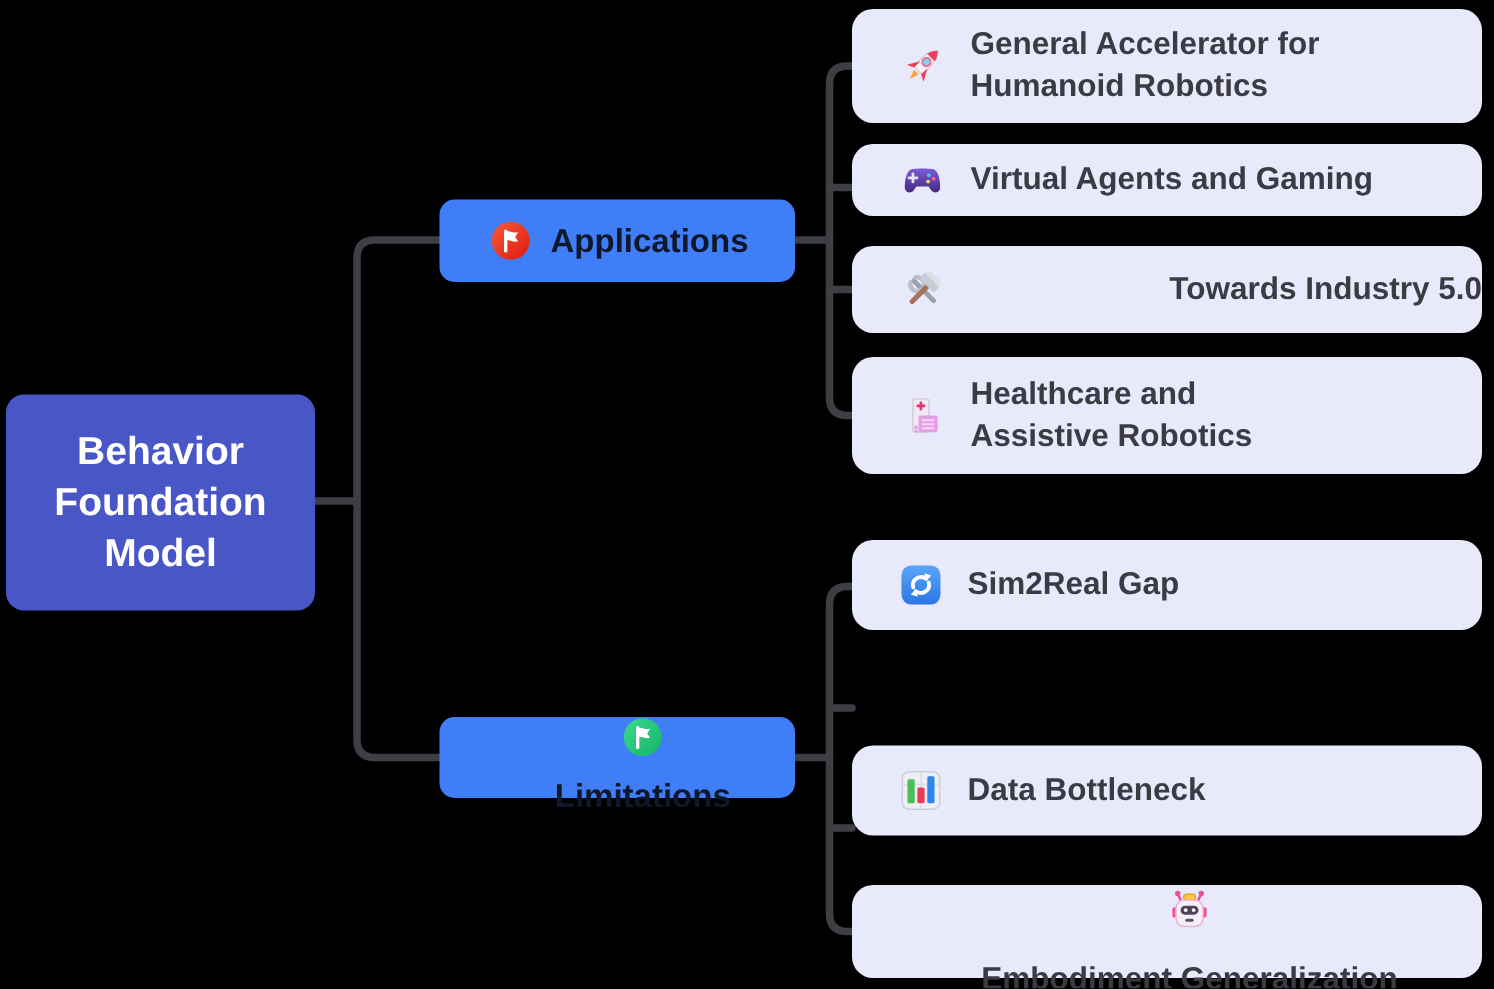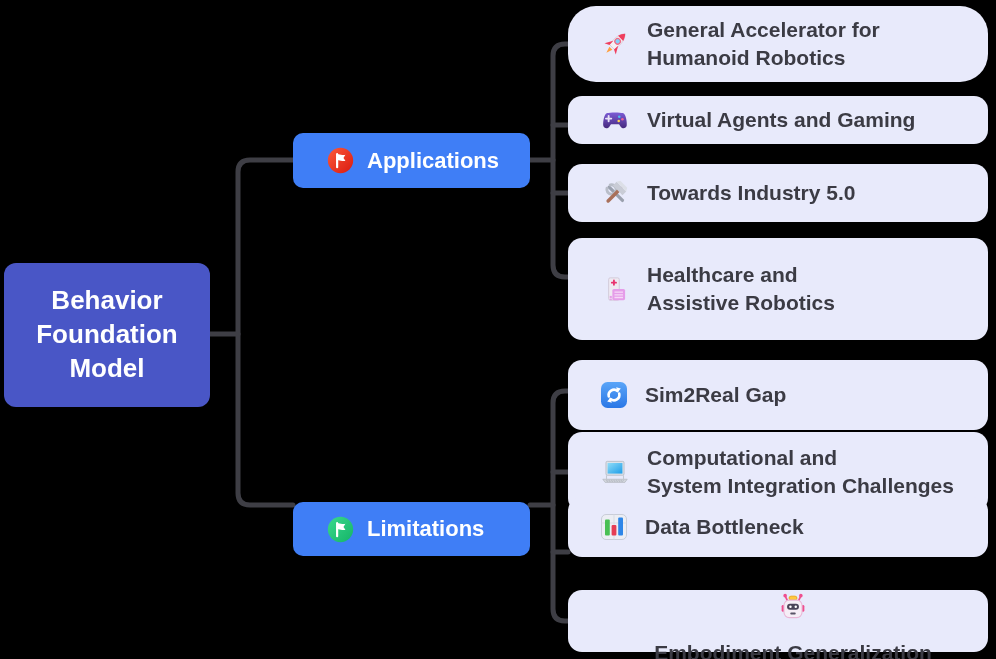--- a/index.html
+++ b/index.html
@@ -9,36 +9,36 @@
   }
   #wires{position:absolute;left:0;top:0;width:996px;height:659px;}
   .node{position:absolute;box-sizing:border-box;display:flex;align-items:center;}
   .root{
     left:4px;top:263px;width:206px;height:144px;background:#4956c6;border-radius:12px;
     justify-content:center;text-align:center;color:#fff;font-weight:bold;font-size:26px;
     line-height:1.3;white-space:pre-line;
   }
   .branch{
     width:237px;height:55px;background:#3f7ef6;border-radius:10px;
-    color:#ffffff;font-weight:bold;font-size:22px;padding-left:34px;gap:13px;
+    color:#0f172a;font-weight:bold;font-size:22px;padding-left:34px;gap:13px;
   }
   .branch .flag{flex:0 0 auto;display:flex;}
   #branch-applications{left:293px;top:133px;}
-  #branch-limitations{left:293px;top:502px;height:54px;}
+  #branch-limitations{left:293px;top:478px;height:54px;flex-direction:column;}
   .child{
     left:568px;width:420px;background:#e8eafb;border-radius:14px;
     color:#3b3b44;font-weight:bold;font-size:21px;padding-left:30px;gap:15px;
   }
   .child .ic{flex:0 0 auto;display:flex;}
   .child .lbl{white-space:pre-line;line-height:1.32;}
-  #c1{top:6px;height:76px;border-radius:28px;}
+  #c1{top:6px;height:76px;}
   #c2{top:96px;height:48px;}
-  #c3{top:164px;height:58px;}
-  #c4{top:238px;height:102px;}
-  #l1{top:360px;height:70px;}
+  #c3{top:164px;height:58px;justify-content:space-between;}
+  #c4{top:238px;height:78px;}
+  #l1{top:360px;height:60px;}
   #l2{top:432px;height:80px;}
   #l3{top:497px;height:60px;}
   #l4{top:590px;height:62px;flex-direction:column;}
 </style>
 </head>
 <body>
 
 <div id="canvas">
 
   <svg id="wires" viewBox="0 0 996 659" fill="none" stroke="#3e3e45" stroke-width="5" stroke-linecap="round">
@@ -168,39 +168,20 @@
         <rect x="3" y="3" width="26" height="26" rx="6.5" fill="url(#gs)"></rect>
         <path d="M10.8 17.5 a5.4 5.4 0 0 1 8.6 -5.6" stroke="#fff" stroke-width="2.6" fill="none" stroke-linecap="round"></path>
         <path d="M18.2 8.2 l4.6 1.4 -3.3 3.8 z" fill="#fff"></path>
         <path d="M21.2 14.5 a5.4 5.4 0 0 1 -8.6 5.6" stroke="#fff" stroke-width="2.6" fill="none" stroke-linecap="round"></path>
         <path d="M13.8 23.8 l-4.6 -1.4 3.3 -3.8 z" fill="#fff"></path>
       </svg>
     </span>
     <span class="lbl">Sim2Real Gap</span>
   </div>
 
-  <div class="node child" id="l2">
-    <span class="ic">
-      <svg width="34" height="34" viewBox="0 0 32 32">
-        <defs>
-            <linearGradient id="gl" x1="0" y1="0" x2="1" y2="1">
-          <stop offset="0" stop-color="#8fdcf8"></stop>
-              <stop offset="1" stop-color="#1e9de8"></stop>
-        </linearGradient>
-          </defs>
-        <rect x="7.5" y="6" width="17" height="13" rx="1.2" fill="#dfe3ea" stroke="#b4bac4" stroke-width="0.8"></rect>
-        <rect x="9" y="7.5" width="14" height="10" fill="url(#gl)"></rect>
-        <path d="M4.5 22.8 H27.5 L25.3 25.8 H6.7 Z" fill="#d3d7de" stroke="#aeb3bc" stroke-width="0.6"></path>
-        <path d="M7.5 23.8 h17 M8.2 24.8 h15.6" stroke="#aeb3bc" stroke-width="0.7" stroke-dasharray="1.4 0.9"></path>
-        <path d="M8 19 v3.8 M24 19 v3.8" stroke="#c3c8d1" stroke-width="1"></path>
-      </svg>
-    </span>
-    <span class="lbl">Computational and
-System Integration Challenges</span>
-  </div>
 
   <div class="node child" id="l3">
     <span class="ic">
       <svg width="32" height="32" viewBox="0 0 32 32">
         <rect x="3.5" y="3.5" width="25" height="25" rx="4.5" fill="#eceef4" stroke="#c9cdd8" stroke-width="1"></rect>
         <path d="M3.5 12 h25 M16 3.5 v25" stroke="#d9dce4" stroke-width="1"></path>
         <rect x="7" y="8.5" width="4.8" height="16" rx="1" fill="#49c053"></rect>
         <rect x="13.6" y="14" width="4.8" height="10.5" rx="1" fill="#e53d55"></rect>
         <rect x="20.2" y="6.5" width="4.8" height="18" rx="1" fill="#2e86e8"></rect>
       </svg>

